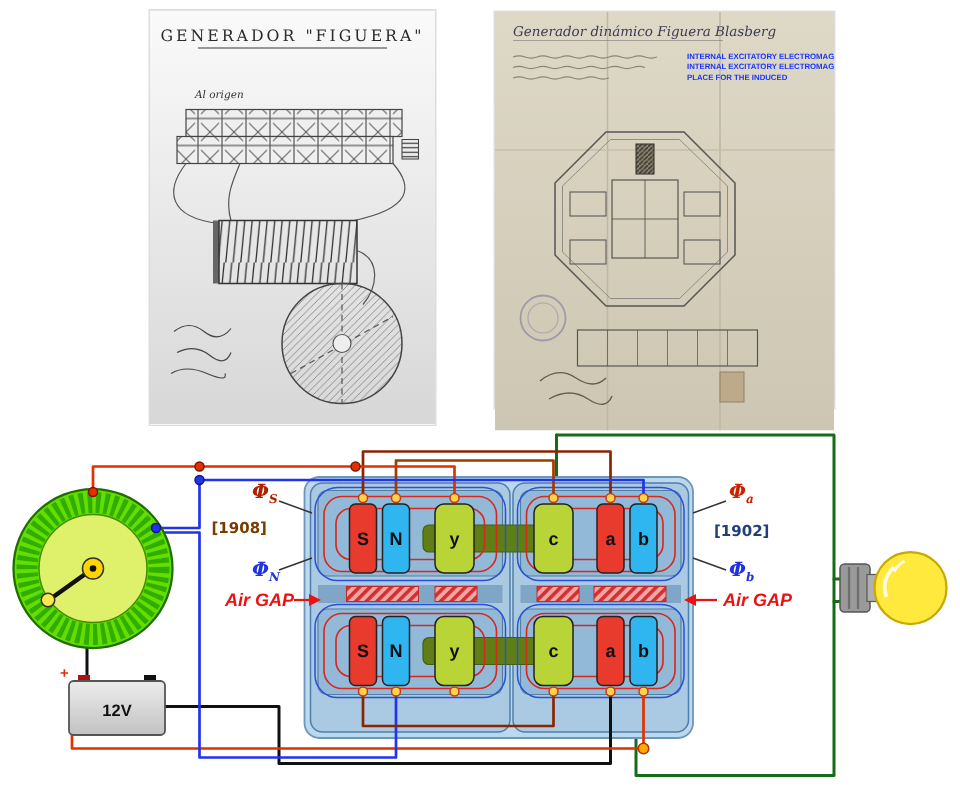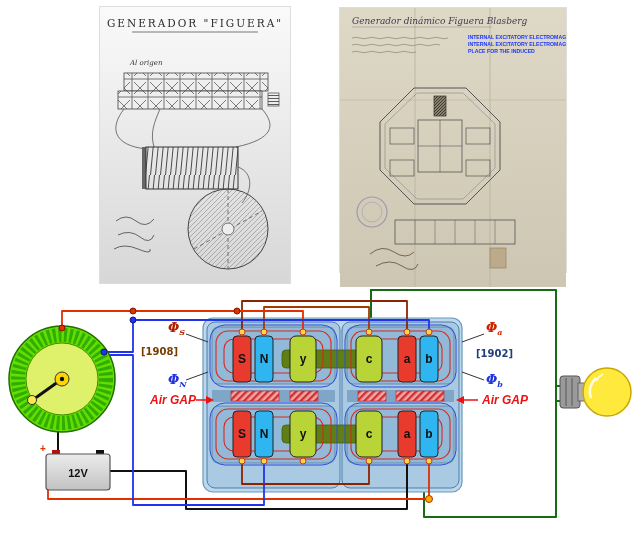--- a/index.html
+++ b/index.html
@@ -1,20 +1,20 @@
 <!DOCTYPE html>
 <html><head>
 <meta charset="utf-8">
 <style>
   html,body{margin:0;padding:0;background:#fff;}
   .stage{position:relative;width:640px;height:534px;background:#ffffff;overflow:hidden;
          font-family:"Liberation Sans",sans-serif;}
   .patent{position:absolute;box-shadow:0 0 0 1px #ddd;}
   .patent-left{left:100px;top:7px;width:190px;height:276px;}
-  .patent-right{left:340px;top:8px;width:226px;height:264px;text-decoration:underline;}
+  .patent-right{left:330px;top:8px;width:226px;height:264px;text-decoration:underline;}
   .circuit{position:absolute;left:0;top:284px;}
   
   .ptitle1{font:10.5px "DejaVu Serif",serif;fill:#2a2a2a;letter-spacing:2px;text-anchor:middle;}
   .porigin{font:italic 7px "DejaVu Serif",serif;fill:#333;}
   .ptitle2{font:italic 9px "DejaVu Serif",serif;fill:#3c3c50;}
   .ann{font:700 5.2px "Liberation Sans",sans-serif;fill:#1a35ff;}
   .mag{font:700 12px "Liberation Sans",sans-serif;fill:#101010;text-anchor:middle;}
   .phi{font:italic 700 13px "DejaVu Serif",serif;}
   .phisub{font:italic 700 8px "DejaVu Serif",serif;}
   .yr{font:700 10px "DejaVu Sans",sans-serif;}

